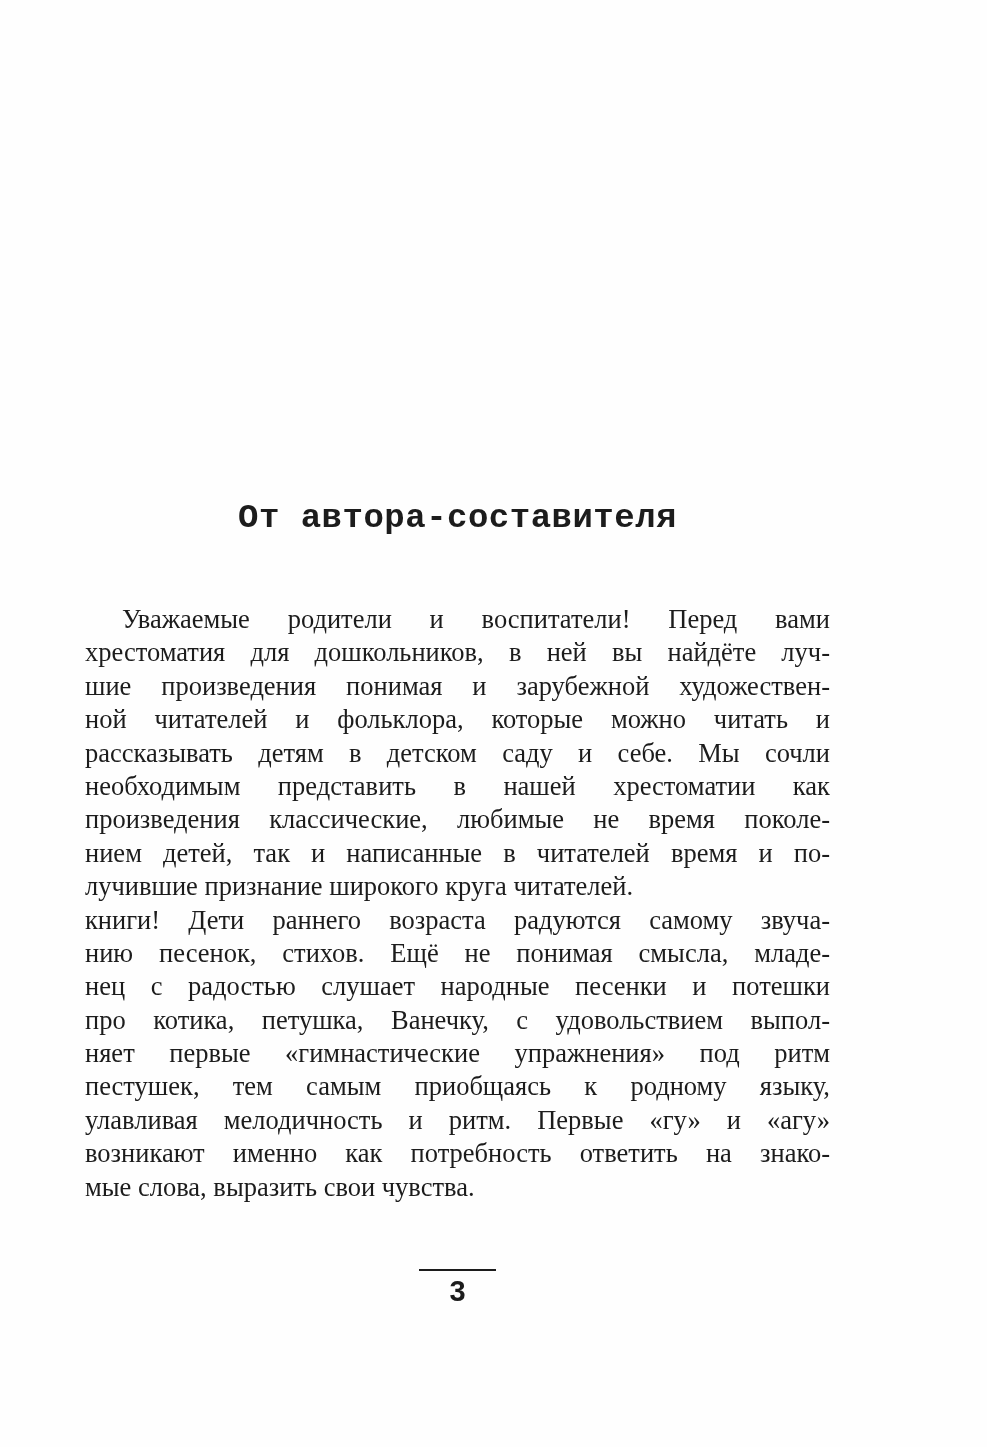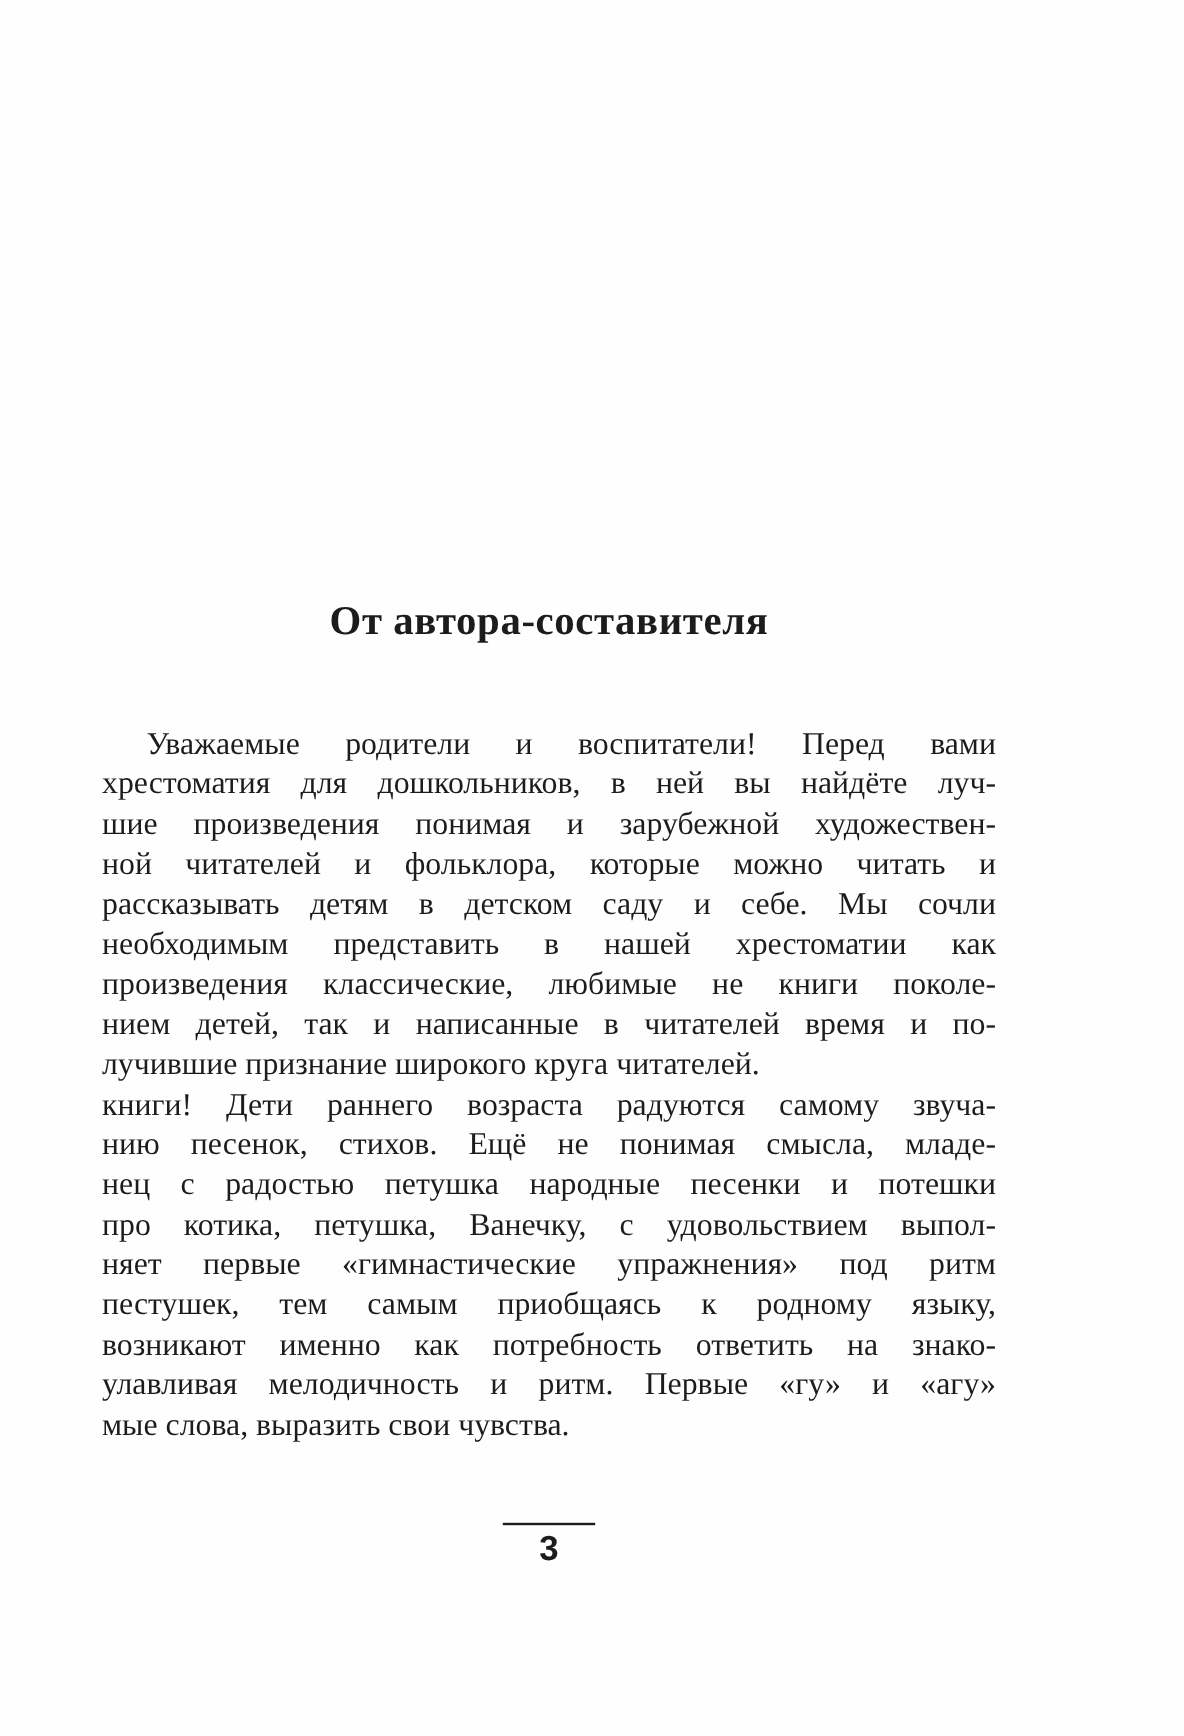--- a/index.html
+++ b/index.html
@@ -15,21 +15,21 @@
     color: #1c1c1c;
     font-family: "Liberation Serif", serif;
     overflow: hidden;
   }
   .heading {
     position: absolute;
     top: 499px;
     left: 85px;
     width: 745px;
     text-align: center;
-    font-family: Liberation Serif, serif;
+    font-family: Liberation Mono, monospace;
     font-weight: 600;
     font-size: 34px;
     letter-spacing: 0.5px;
     line-height: 38px;
   }
   .body-block {
     position: absolute;
     top: 603px;
     left: 85px;
     width: 745px;
@@ -76,34 +76,34 @@
 
   <div class="body-block">
 
     <div class="paragraph">
       <div class="line first">Уважаемые родители и воспитатели! Перед вами</div>
       <div class="line">хрестоматия для дошкольников, в ней вы найдёте луч-</div>
       <div class="line">шие произведения понимая и зарубежной художествен-</div>
       <div class="line">ной читателей и фольклора, которые можно читать и</div>
       <div class="line">рассказывать детям в детском саду и себе. Мы сочли</div>
       <div class="line">необходимым представить в нашей хрестоматии как</div>
-      <div class="line">произведения классические, любимые не книги поколе-</div>
+      <div class="line">произведения классические, любимые не время поколе-</div>
       <div class="line">нием детей, так и написанные в читателей время и по-</div>
       <div class="line last">лучившие признание широкого круга читателей.</div>
     </div>
 
     <div class="paragraph">
       <div class="line">книги! Дети раннего возраста радуются самому звуча-</div>
       <div class="line">нию песенок, стихов. Ещё не понимая смысла, младе-</div>
-      <div class="line">нец с радостью петушка народные песенки и потешки</div>
+      <div class="line">нец с радостью слушает народные песенки и потешки</div>
       <div class="line">про котика, петушка, Ванечку, с удовольствием выпол-</div>
       <div class="line">няет первые «гимнастические упражнения» под ритм</div>
       <div class="line">пестушек, тем самым приобщаясь к родному языку,</div>
+      <div class="line">улавливая мелодичность и ритм. Первые «гу» и «агу»</div>
       <div class="line">возникают именно как потребность ответить на знако-</div>
-      <div class="line">улавливая мелодичность и ритм. Первые «гу» и «агу»</div>
       <div class="line last">мые слова, выразить свои чувства.</div>
     </div>
 
   </div>
 
   <div class="footer-rule"></div>
 
   <div class="page-number">3</div>
 
 </div>

